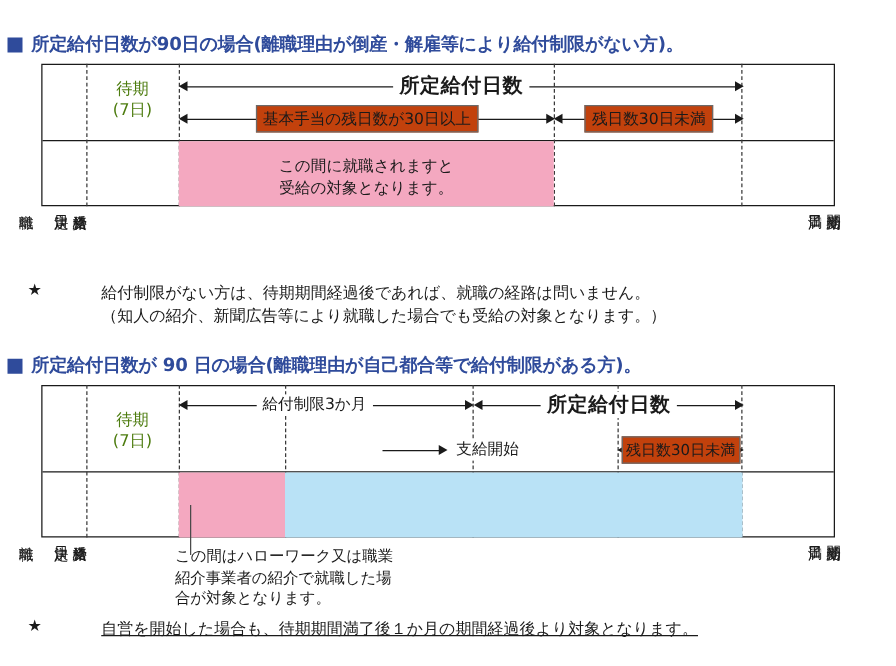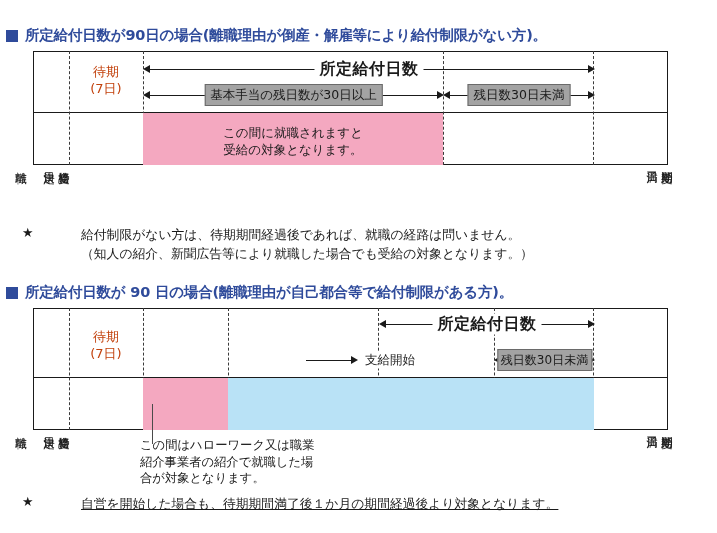--- a/index.html
+++ b/index.html
@@ -95,31 +95,31 @@
     color: #1a1a1a;
   }
   .arrow-label.big {
     font-size: 16px;
     font-weight: bold;
     letter-spacing: 0.5px;
   }
   .arrow-label.boxed {
     border: 1.1px solid #6a6a6a;
     padding: 1.5px 5px;
-    background: #a3a3a3;
+    background: #c2410c;
   }
 
   
   .cell-label {
     position: absolute;
     text-align: center;
     font-size: 13px;
     line-height: 1.3;
     white-space: pre-line;
-    color: #c2410c;
+    color: #4d7c0f;
   }
 
   
   .vlabel {
     position: absolute;
     font-size: 11.5px;
     line-height: 1.04;
     color: #1a1a1a;
     white-space: nowrap;
     text-align: center;
@@ -237,20 +237,26 @@
   <div class="vguide" style="left:35px;  top:-1px; height:122px;"></div>
   <div class="vguide" style="left:109px; top:-1px; height:122px;"></div>
   <div class="vguide" style="left:194px; top:-1px; height:122px;"></div>
   <div class="vguide" style="left:344px; top:-1px; height:122px;"></div>
   <div class="vguide" style="left:460px; top:-1px; height:122px;"></div>
   <div class="vguide" style="left:559px; top:-1px; height:122px;"></div>
 
   <div class="cell-label" style="left:35px; top:20px; width:74px;">待期
 (7日)</div>
 
+  <div class="arrow-row" style="left:109px; top:6px; width:236px;">
+    <div class="arrow-line" style="left:5px; right:5px;"></div>
+    <div class="arrow-head left" style="left:0;"></div>
+    <div class="arrow-head right" style="right:0;"></div>
+    <div class="arrow-label" style="left:46%; transform:translate(-50%,-50%);">給付制限3か月</div>
+  </div>
 
   <div class="arrow-row" style="left:345px; top:6px; width:216px;">
     <div class="arrow-line" style="left:5px; right:5px;"></div>
     <div class="arrow-head left" style="left:0;"></div>
     <div class="arrow-head right" style="right:0;"></div>
     <div class="arrow-label big" style="left:50%; transform:translate(-50%,-50%);">所定給付日数</div>
   </div>
 
 
   <div class="arrow-row" style="left:272px; top:42px; width:52px;">

